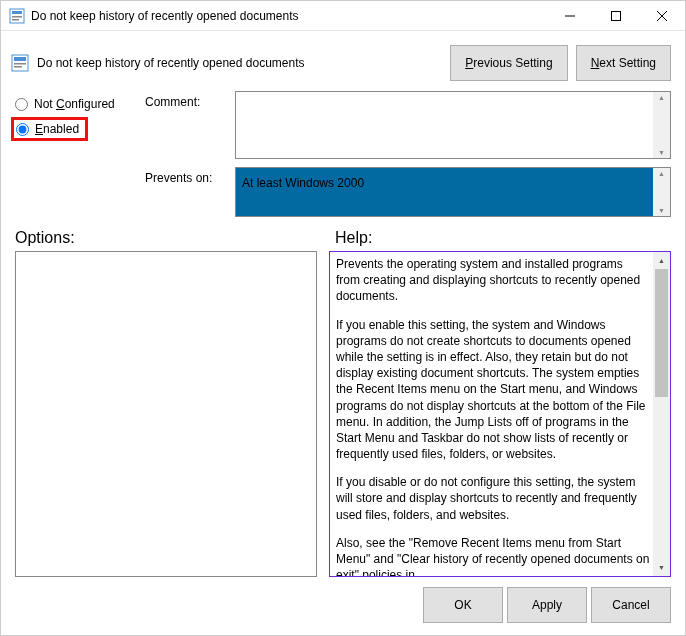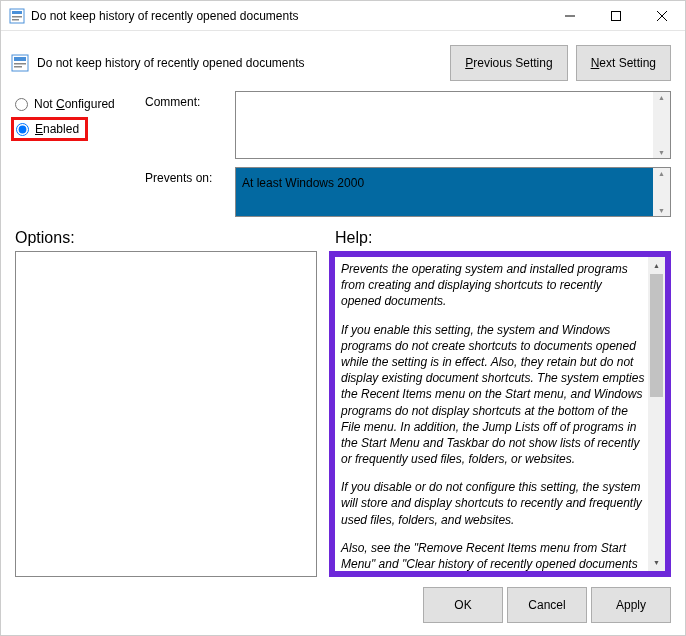--- a/index.html
+++ b/index.html
@@ -25,21 +25,21 @@
   .supportedrow { display:flex; margin-bottom:8px;}
   .supportedbox { flex:1; height:50px; border:1px solid #888; background:#0369a1; color:#000; padding:8px 6px; position:relative; overflow:hidden;}
   .vscroll { position:absolute; right:0; top:0; bottom:0; width:17px; background:#f0f0f0; display:flex; flex-direction:column; justify-content:space-between; align-items:center;}
   .vscroll-arrow { font-size:7px; color:#888; width:100%; text-align:center; padding:2px 0;}
   .midrow { display:flex; gap:18px; margin-top:4px;}
   .midlabel { color:#000; font-size:16px;}
   .mid-left { width:302px;}
   .mid-right { flex:1;}
   .lowrow { display:flex; gap:12px; flex:1; min-height:0; margin-top:4px;}
   .optionsbox { width:302px; border:1px solid #888; background:#fff;}
-  .helpbox { flex:1; border:6px solid #6d28d9; background:#fff; position:relative; overflow:hidden; padding:4px 20px 4px 6px;font-style:italic;}
+  .helpbox { flex:1; border:1px solid #6d28d9; background:#fff; position:relative; overflow:hidden; padding:4px 20px 4px 6px;}
   .helpbox p { margin:0 0 12px 0; font-size:12px; color:#000; line-height:1.35;}
   .help-scroll { position:absolute; right:0; top:0; bottom:0; width:17px; background:#f0f0f0; display:flex; flex-direction:column;}
   .help-scroll .arrow { height:17px; display:flex; align-items:center; justify-content:center; font-size:7px; color:#555; background:#f0f0f0;}
   .help-scroll .track { flex:1; background:#f0f0f0; position:relative;}
   .help-scroll .thumb { position:absolute; left:2px; right:2px; top:0; height:44%; background:#c2c2c2;}
   .footer { display:flex; justify-content:flex-end; gap:4px; padding:10px 14px 12px 14px;}
   .ul { text-decoration: underline; }
 </style>
 </head>
 <body>
@@ -145,15 +145,15 @@
             <div class="thumb"></div>
           </div>
         <div class="arrow">▼</div>
       </div>
     </div>
   </div>
 </div>
 
 <div class="footer">
   <button class="btn">OK</button>
+  <button class="btn">Apply</button>
   <button class="btn">Cancel</button>
-  <button class="btn">Apply</button>
 </div>
 
 </body></html>

